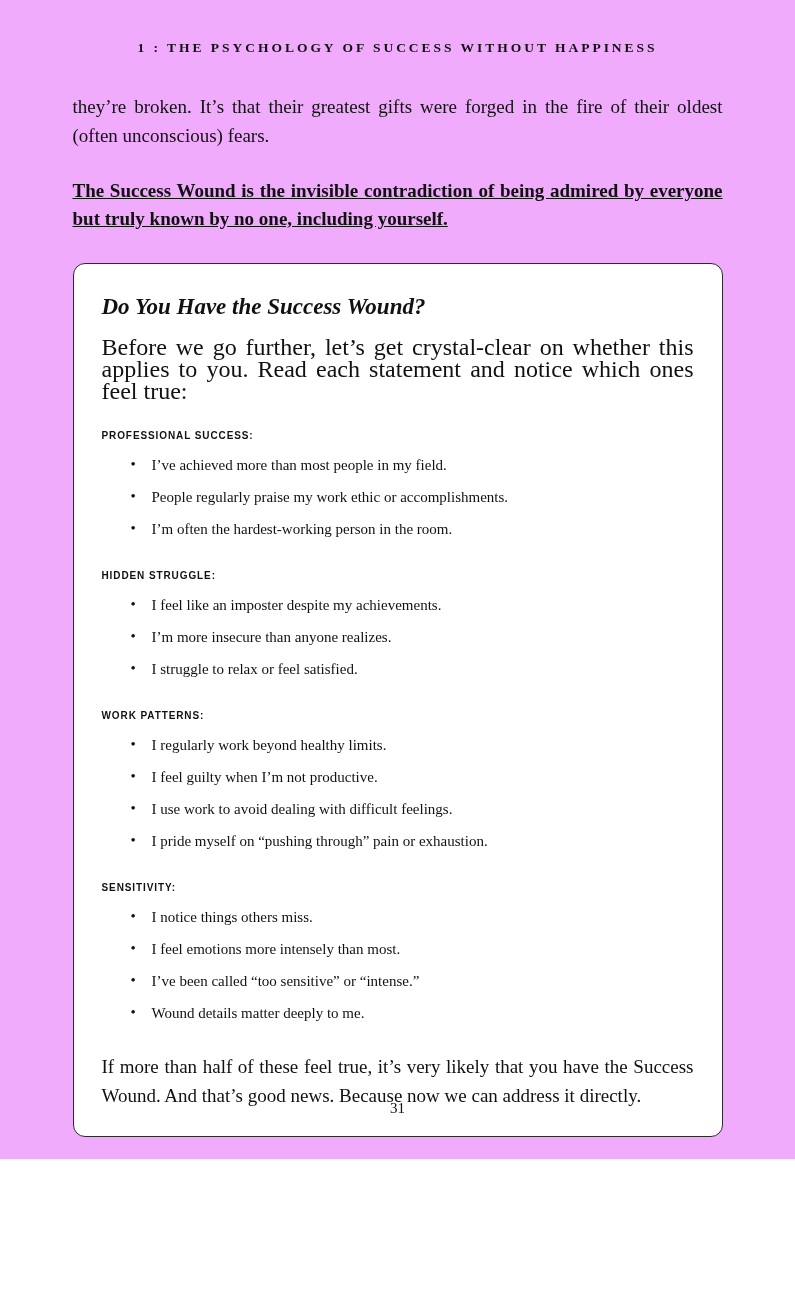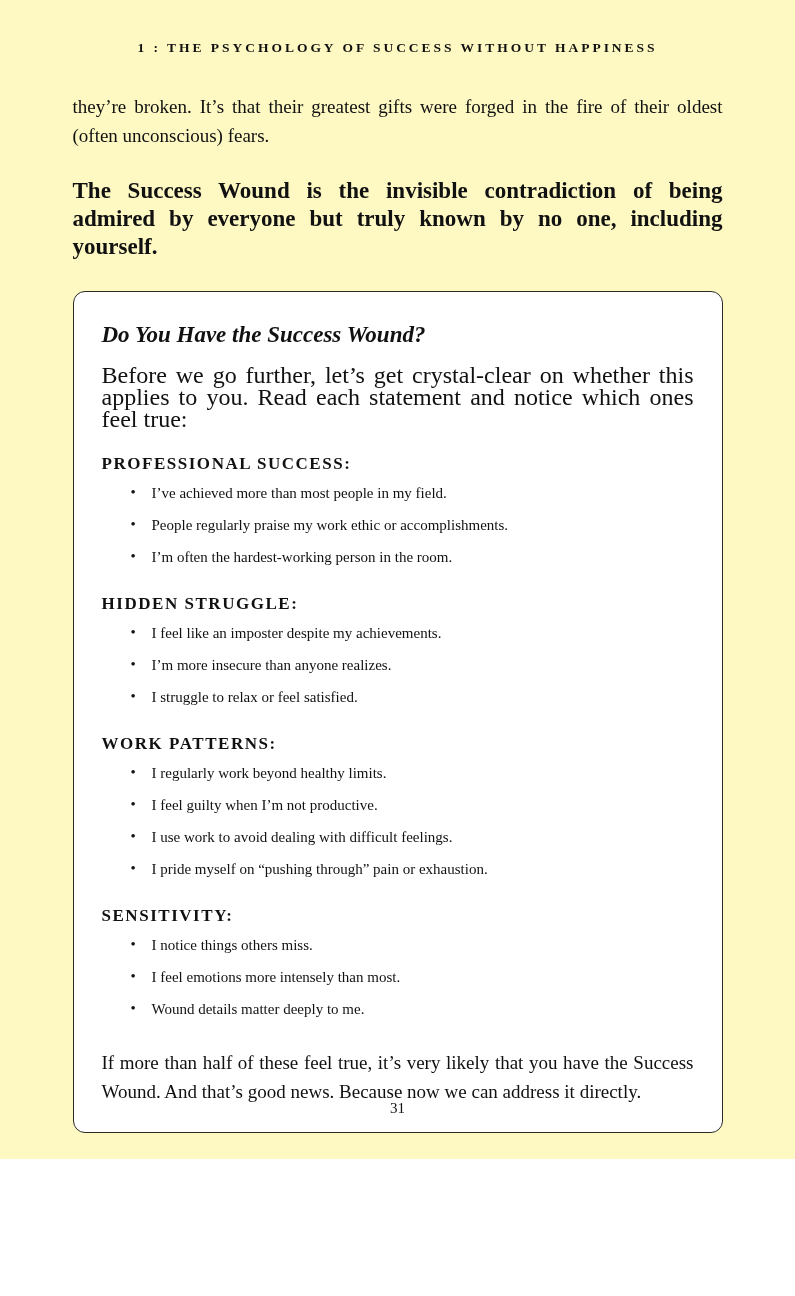--- a/index.html
+++ b/index.html
@@ -6,21 +6,21 @@
   html, body { background: #ffffff; }
   body {
     font-family: "Liberation Serif", "DejaVu Serif", serif;
     color: #111111;
   }
   .page {
     position: relative;
     width: 795px;
     height: 1159px;
     margin: 0 auto;
-    background: #fef9c3;
+    background: #f0abfc;
     overflow: hidden;
   }
   .content {
     width: 650px;
     margin: 0 auto;
     padding-top: 40px;
   }
   .chapter-header {
     text-align: center;
     font-family: "Liberation Serif", "DejaVu Serif", serif;
@@ -32,25 +32,26 @@
   }
   .body-para {
     margin-top: 36px;
     font-size: 19px;
     line-height: 29px;
     text-align: justify;
     text-align-last: left;
   }
   .emphasis-para {
     margin-top: 27px;
-    font-size: 23px;
+    font-size: 19px;
     font-weight: bold;
     line-height: 28px;
     text-align: justify;
     text-align-last: left;
+    text-decoration: underline;
   }
   .callout-box {
     margin-top: 30px;
     border: 1.5px solid #2b2b2b;
     border-radius: 12px;
     padding: 28px 28px 26px 28px;
     background: #ffffff;
   }
   .box-title {
     font-style: italic;
@@ -60,23 +61,23 @@
     font-weight: bold;
   }
   .box-intro {
     font-size: 24px;
     line-height: 22px;
     text-align: justify;
     text-align-last: left;
   }
   .section { margin-top: 25px; }
   .section-label {
-    font-family: Liberation Serif, serif;
+    font-family: Liberation Sans, sans-serif;
     font-weight: bold;
-    font-size: 17px;
+    font-size: 10px;
     letter-spacing: 0.09em;
     line-height: 17px;
     color: #111111;
   }
   ul.bullets {
     list-style: none;
     margin-top: 9px;
     padding-left: 29px;
   }
   ul.bullets li {
@@ -152,20 +153,21 @@
               <li>I feel guilty when I’m not productive.</li>
               <li>I use work to avoid dealing with difficult feelings.</li>
               <li>I pride myself on “pushing through” pain or exhaustion.</li>
             </ul>
           </div>
           <div class="section">
             <div class="section-label">SENSITIVITY:</div>
             <ul class="bullets">
               <li>I notice things others miss.</li>
               <li>I feel emotions more intensely than most.</li>
+              <li>I’ve been called “too sensitive” or “intense.”</li>
               <li>Wound details matter deeply to me.</li>
             </ul>
           </div>
         </div>
 
       <p class="box-closing">If more than half of these feel true, it’s very likely that you have the Success Wound. And that’s good news. Because now we can address it directly.</p>
     </div>
 
   </div>
 

